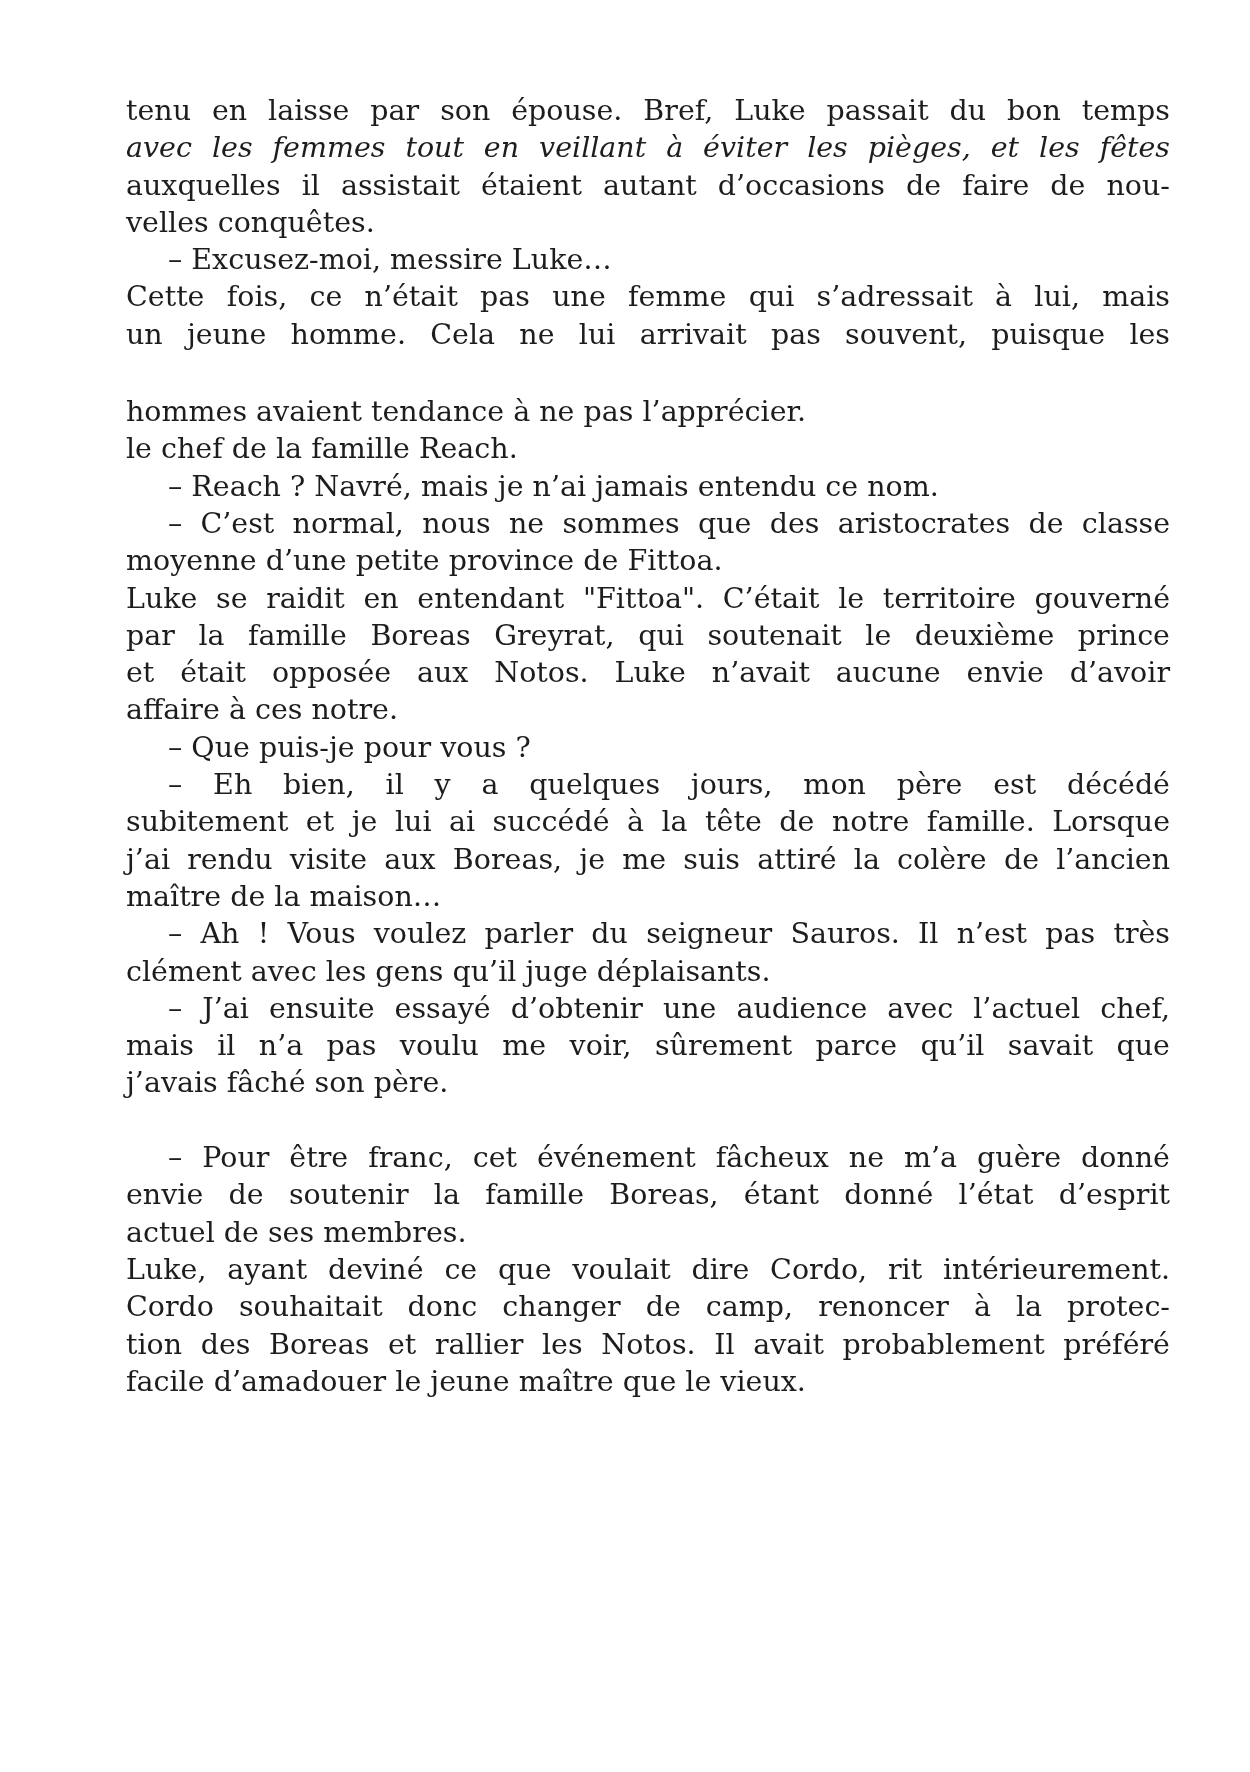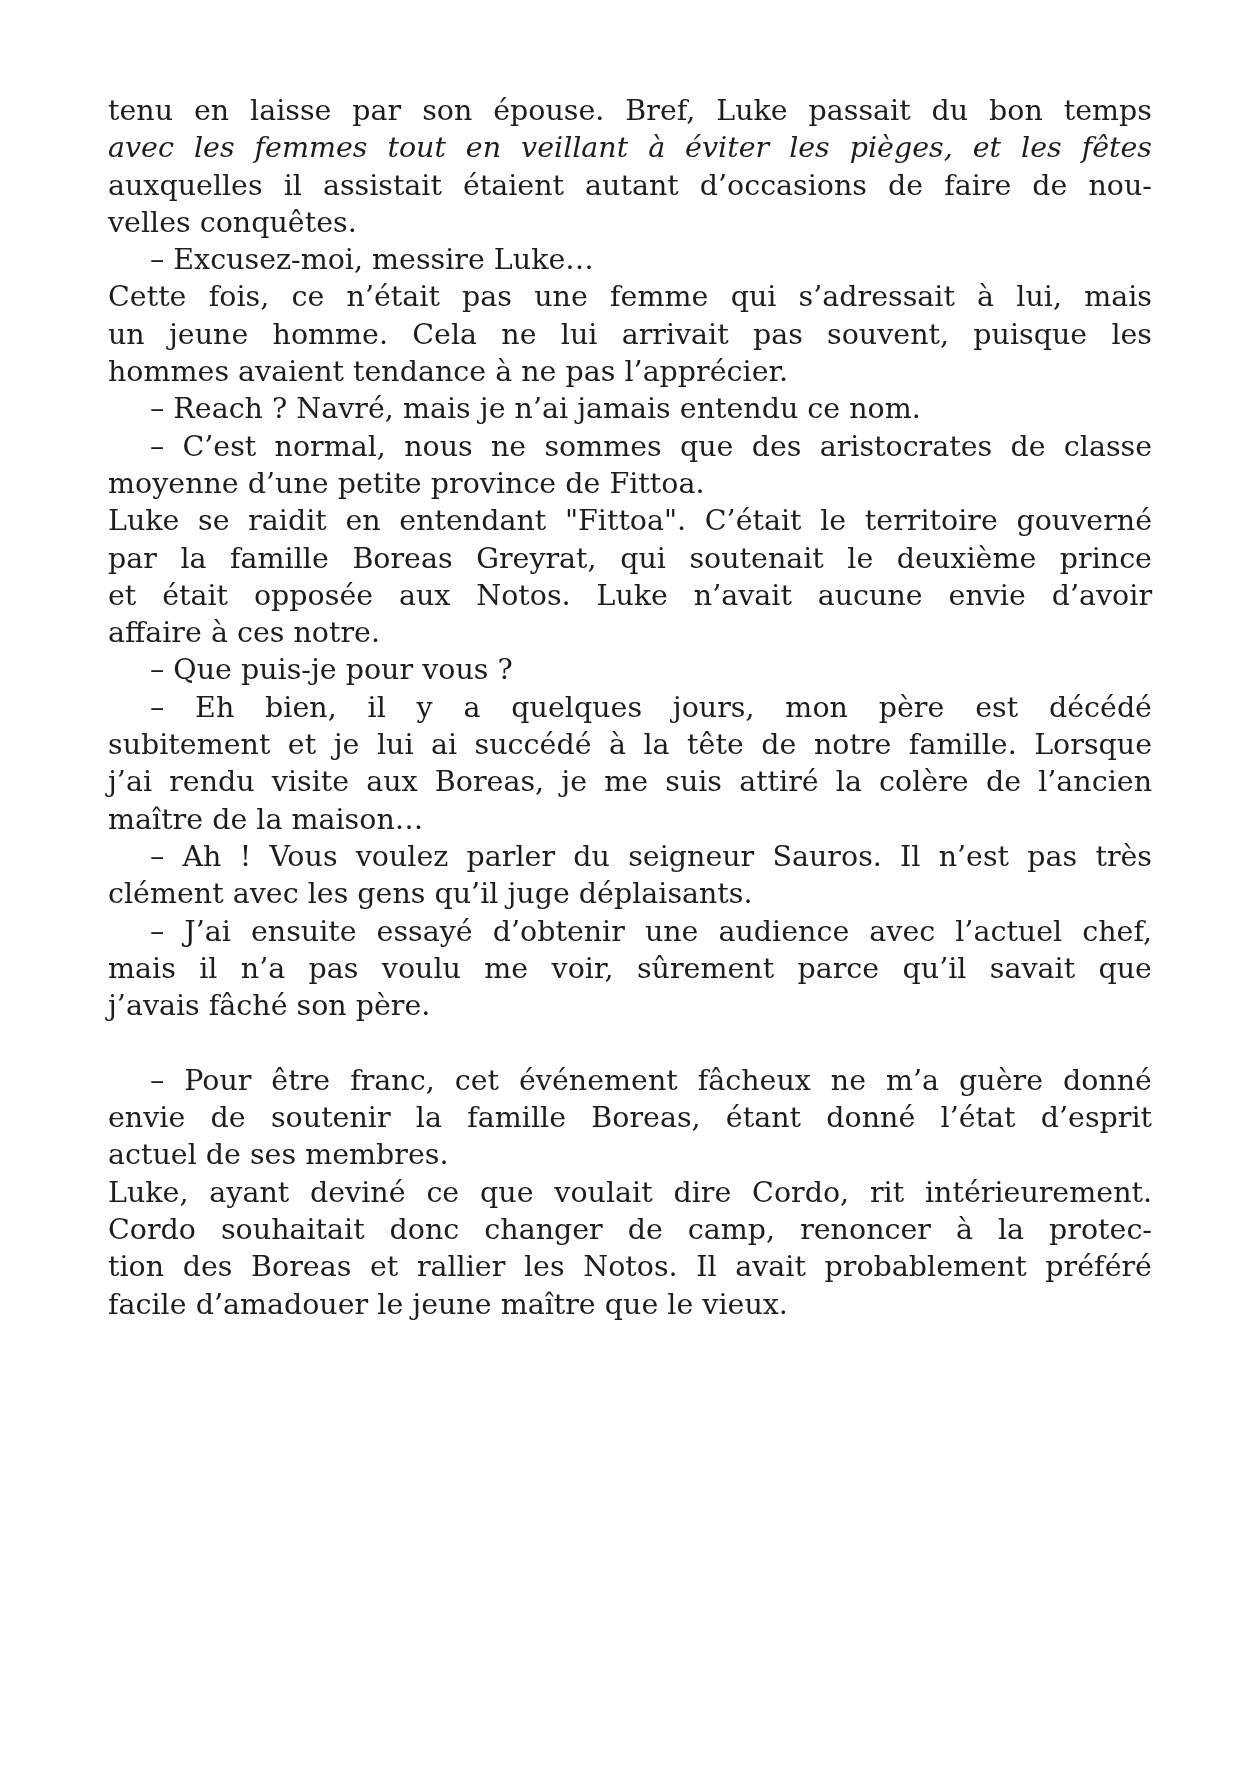--- a/index.html
+++ b/index.html
@@ -8,21 +8,21 @@
       background: #ffffff;
     }
     body {
       width: 1250px;
       height: 1772px;
       position: relative;
       overflow: hidden;
     }
     .page {
       position: absolute;
-      left: 108px;
+      left: 126px;
       top: 92px;
       width: 1044px;
       font-family: "DejaVu Serif", "Liberation Serif", serif;
       font-size: 28.5px;
       color: #1d1d1d;
       letter-spacing: 0;
     }
     .line {
       height: 37.3px;
       line-height: 37.3px;
@@ -46,21 +46,22 @@
 <body>
 
 <div class="page" id="page-body">
     <div class="line" style="width: 1044px; box-sizing: border-box;">tenu en laisse par son épouse. Bref, Luke passait du bon temps</div>
     <div class="line" style="width: 1044px; box-sizing: border-box; font-style: italic;">avec les femmes tout en veillant à éviter les pièges, et les fêtes</div>
     <div class="line" style="width: 1044px; box-sizing: border-box;">auxquelles il assistait étaient autant d’occasions de faire de nou-</div>
     <div class="line last" style="width: 1044px; box-sizing: border-box;">velles conquêtes.</div>
     <div class="line indent last" style="width: 1044px; box-sizing: border-box;">– Excusez-moi, messire Luke…</div>
     <div class="line" style="width: 1044px; box-sizing: border-box;">Cette fois, ce n’était pas une femme qui s’adressait à lui, mais</div>
     <div class="line" style="width: 1044px; box-sizing: border-box;">un jeune homme. Cela ne lui arrivait pas souvent, puisque les</div>
-    <div class="line last" style="width: 1044px; box-sizing: border-box;">hommes avaient tendance à ne pas l’apprécier.</div>
+    <div class="line last" style="width: 1044px; box-sizing: border-box; margin-top: 40px;">hommes avaient tendance à ne pas l’apprécier.</div>
+    <div class="line last" style="width: 1044px; box-sizing: border-box;">le chef de la famille Reach.</div>
     <div class="line indent last" style="width: 1044px; box-sizing: border-box;">– Reach ? Navré, mais je n’ai jamais entendu ce nom.</div>
     <div class="line indent" style="width: 1044px; box-sizing: border-box;">– C’est normal, nous ne sommes que des aristocrates de classe</div>
     <div class="line last" style="width: 1044px; box-sizing: border-box;">moyenne d’une petite province de Fittoa.</div>
     <div class="line" style="width: 1044px; box-sizing: border-box;">Luke se raidit en entendant "Fittoa". C’était le territoire gouverné</div>
     <div class="line" style="width: 1044px; box-sizing: border-box;">par la famille Boreas Greyrat, qui soutenait le deuxième prince</div>
     <div class="line" style="width: 1044px; box-sizing: border-box;">et était opposée aux Notos. Luke n’avait aucune envie d’avoir</div>
     <div class="line last" style="width: 1044px; box-sizing: border-box;">affaire à ces notre.</div>
     <div class="line indent last" style="width: 1044px; box-sizing: border-box;">– Que puis-je pour vous ?</div>
     <div class="line indent" style="width: 1044px; box-sizing: border-box;">– Eh bien, il y a quelques jours, mon père est décédé</div>
     <div class="line" style="width: 1044px; box-sizing: border-box;">subitement et je lui ai succédé à la tête de notre famille. Lorsque</div>

